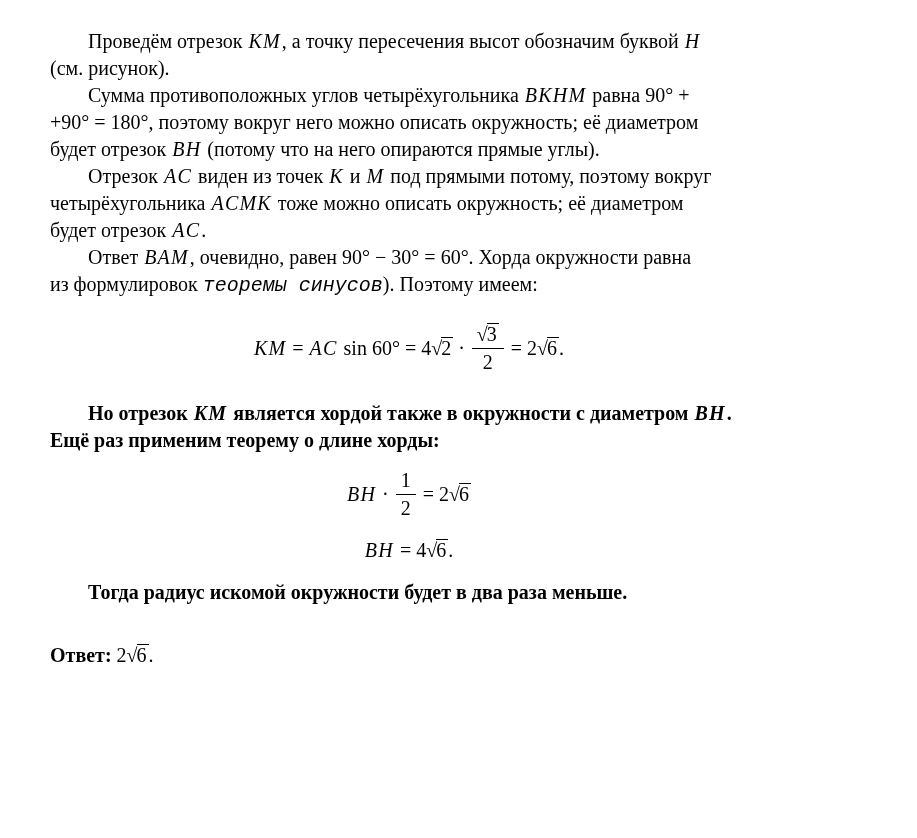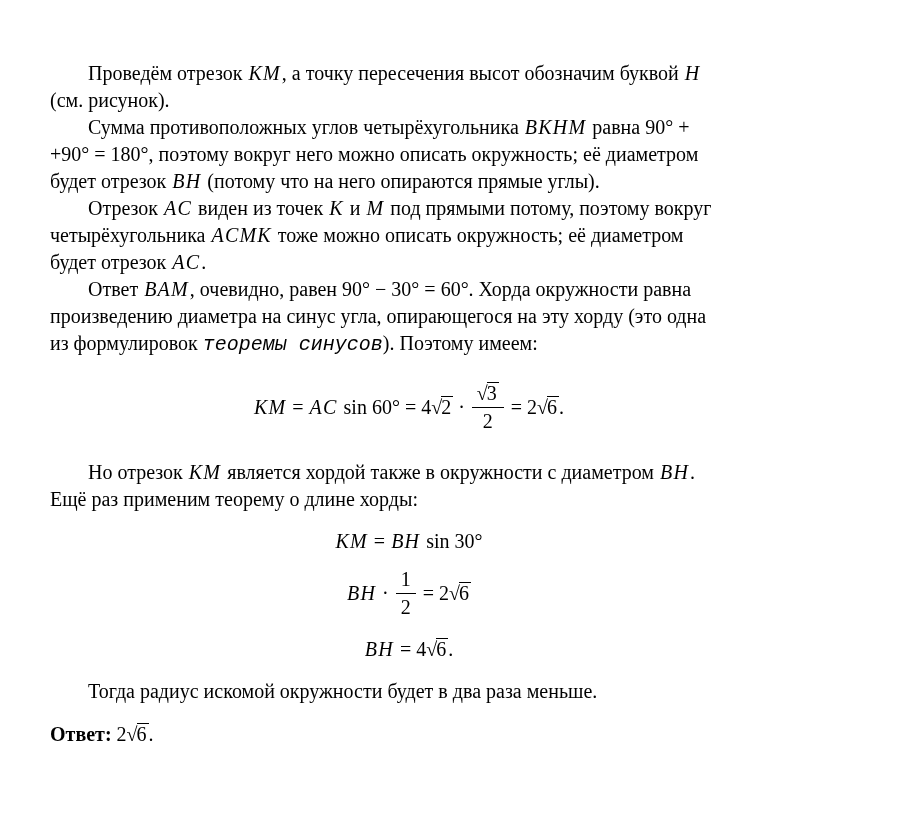--- a/index.html
+++ b/index.html
@@ -7,21 +7,21 @@
     padding: 0;
     background: #ffffff;
   }
   body {
     width: 917px;
     min-height: 838px;
     font-family: "Liberation Serif", "DejaVu Serif", serif;
     color: #000000;
   }
   .doc {
-    padding: 60px 50px 20px 50px;
+    padding: 28px 50px 20px 50px;
     font-size: 20px;
     line-height: 27px;
     width: 817px;
     box-sizing: border-box;
   }
   .para { margin: 0; }
   .para .line { white-space: nowrap; }
   .para .line.first { padding-left: 38px; }
   .mvar {
     font-style: italic;
@@ -60,23 +60,23 @@
     top: 0px;
   }
   .sqrt .sqrt-arg {
     display: inline-block;
     border-top: 1.4px solid #000;
     line-height: 1.08;
     padding: 0 2px 0 0;
     margin-left: -1px;
   }
   .answer {
-    margin-top: 16px;
+    margin-top: 36px;
   }
-  .para.after-formula { margin-top: 8px; }
+  .para.after-formula { margin-top: 8px; font-weight: bold; }
 </style>
 </head>
 <body>
 
 <div class="doc">
 
   <div class="para">
       <div class="line first"><span class="txt">Проведём отрезок </span><span class="mvar">KM</span><span class="txt">, а точку пересечения высот обозначим буквой </span><span class="mvar">H</span></div>
       <div class="line"><span class="txt">(см. рисунок).</span></div>
     </div>
@@ -88,32 +88,30 @@
     </div>
 
   <div class="para">
       <div class="line first"><span class="txt">Отрезок </span><span class="mvar">AC</span><span class="txt"> виден из точек </span><span class="mvar">K</span><span class="txt"> и </span><span class="mvar">M</span><span class="txt"> под прямыми потому, поэтому вокруг</span></div>
       <div class="line"><span class="txt">четырёхугольника </span><span class="mvar">ACMK</span><span class="txt"> тоже можно описать окружность; её диаметром</span></div>
       <div class="line"><span class="txt">будет отрезок </span><span class="mvar">AC</span><span class="txt">.</span></div>
     </div>
 
   <div class="para">
       <div class="line first"><span class="txt">Ответ </span><span class="mvar">BAM</span><span class="txt">, очевидно, равен 90° − 30° = 60°. Хорда окружности равна</span></div>
-      <div class="line"><span class="txt">произведению диаметра на синус угла, опирающегося на эту хорду (это одна</span></div>
       <div class="line"><span class="txt">из формулировок </span><span class="it">теоремы синусов</span><span class="txt">). Поэтому имеем:</span></div>
     </div>
 
   <div class="formula big"><span class="mvar">KM</span><span class="txt"> = </span><span class="mvar">AC</span><span class="txt"> sin 60° = 4</span><span class="sqrt"><span class="radical">√</span><span class="sqrt-arg">2</span></span><span class="txt"> · </span><span class="frac"><span class="num"><span class="sqrt"><span class="radical">√</span><span class="sqrt-arg">3</span></span></span><span class="den"><span class="txt">2</span></span></span><span class="txt"> = 2</span><span class="sqrt"><span class="radical">√</span><span class="sqrt-arg">6</span></span><span class="txt">.</span></div>
 
   <div class="para after-formula">
       <div class="line first"><span class="txt">Но отрезок </span><span class="mvar">KM</span><span class="txt"> является хордой также в окружности с диаметром </span><span class="mvar">BH</span><span class="txt">.</span></div>
       <div class="line"><span class="txt">Ещё раз применим теорему о длине хорды:</span></div>
     </div>
 
-  <div class="formula"><span class="mvar">KM</span><span class="txt"> = </span><span class="mvar">BH</span><span class="txt"> sin 30°</span></div>
 
   <div class="formula"><span class="mvar">BH</span><span class="txt"> · </span><span class="frac"><span class="num"><span class="txt">1</span></span><span class="den"><span class="txt">2</span></span></span><span class="txt"> = 2</span><span class="sqrt"><span class="radical">√</span><span class="sqrt-arg">6</span></span></div>
 
   <div class="formula"><span class="mvar">BH</span><span class="txt"> = 4</span><span class="sqrt"><span class="radical">√</span><span class="sqrt-arg">6</span></span><span class="txt">.</span></div>
 
   <div class="para after-formula">
       <div class="line first"><span class="txt">Тогда радиус искомой окружности будет в два раза меньше.</span></div>
     </div>
 
   <div class="answer"><span class="bold">Ответ:</span><span class="txt"> 2</span><span class="sqrt"><span class="radical">√</span><span class="sqrt-arg">6</span></span><span class="txt">.</span></div>

